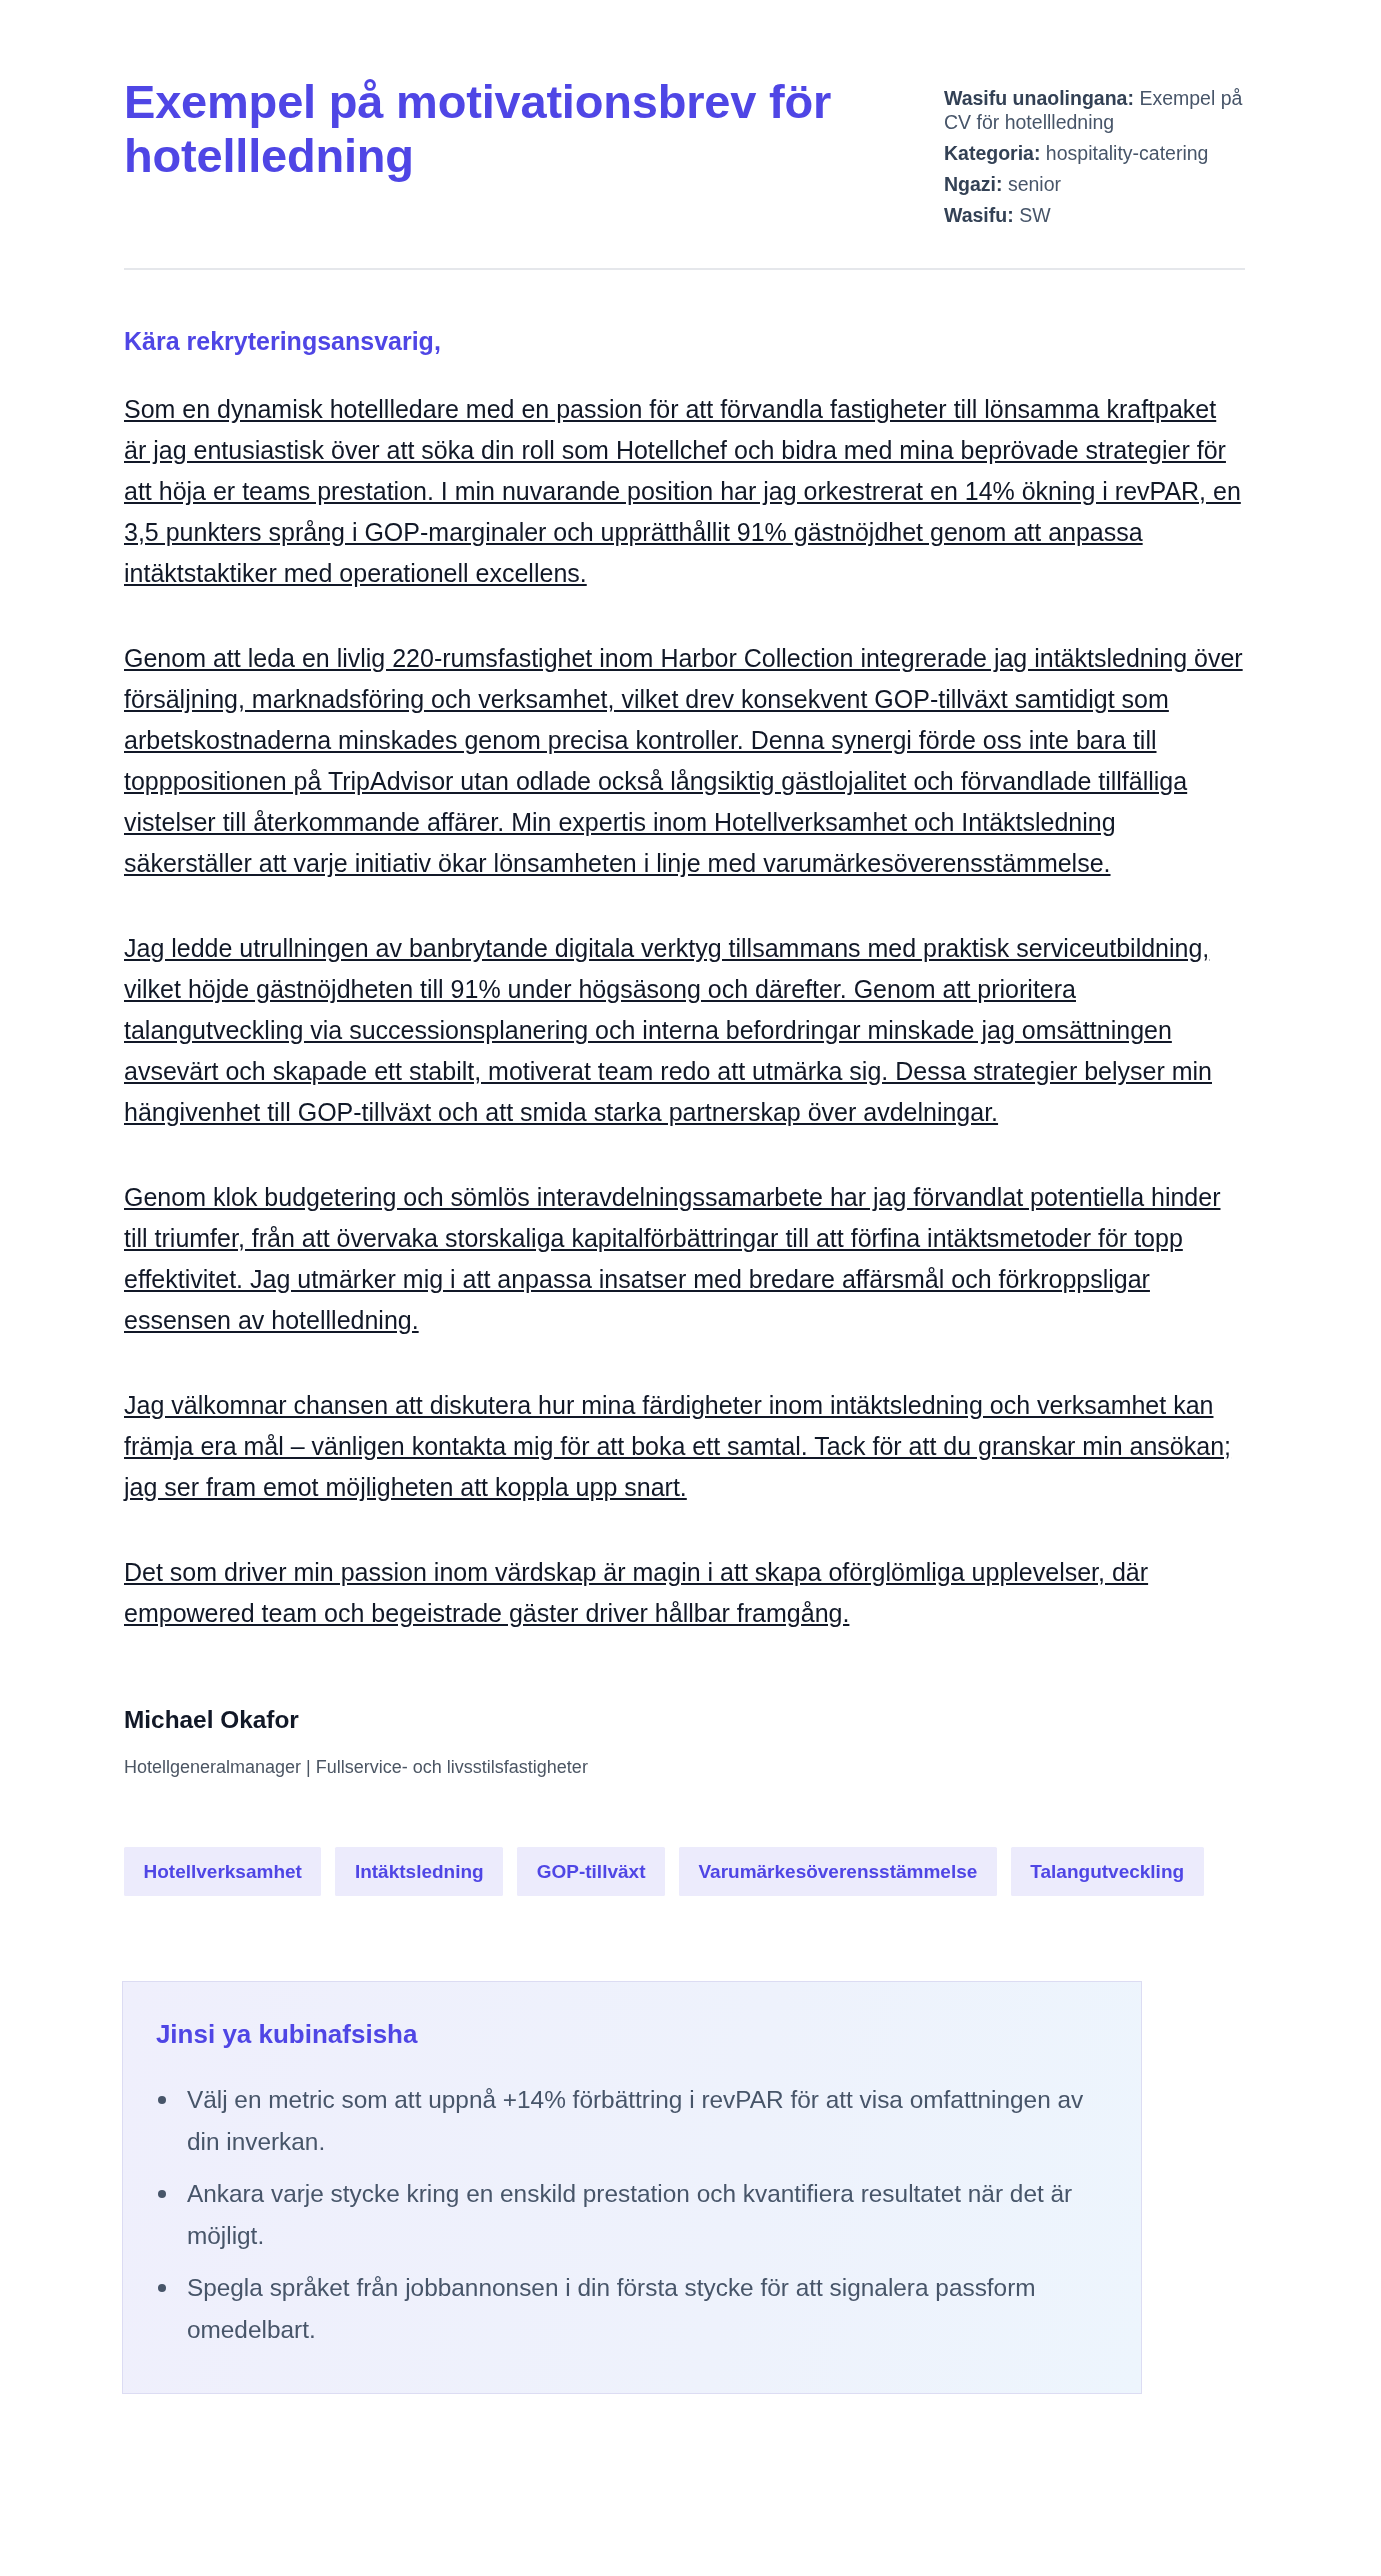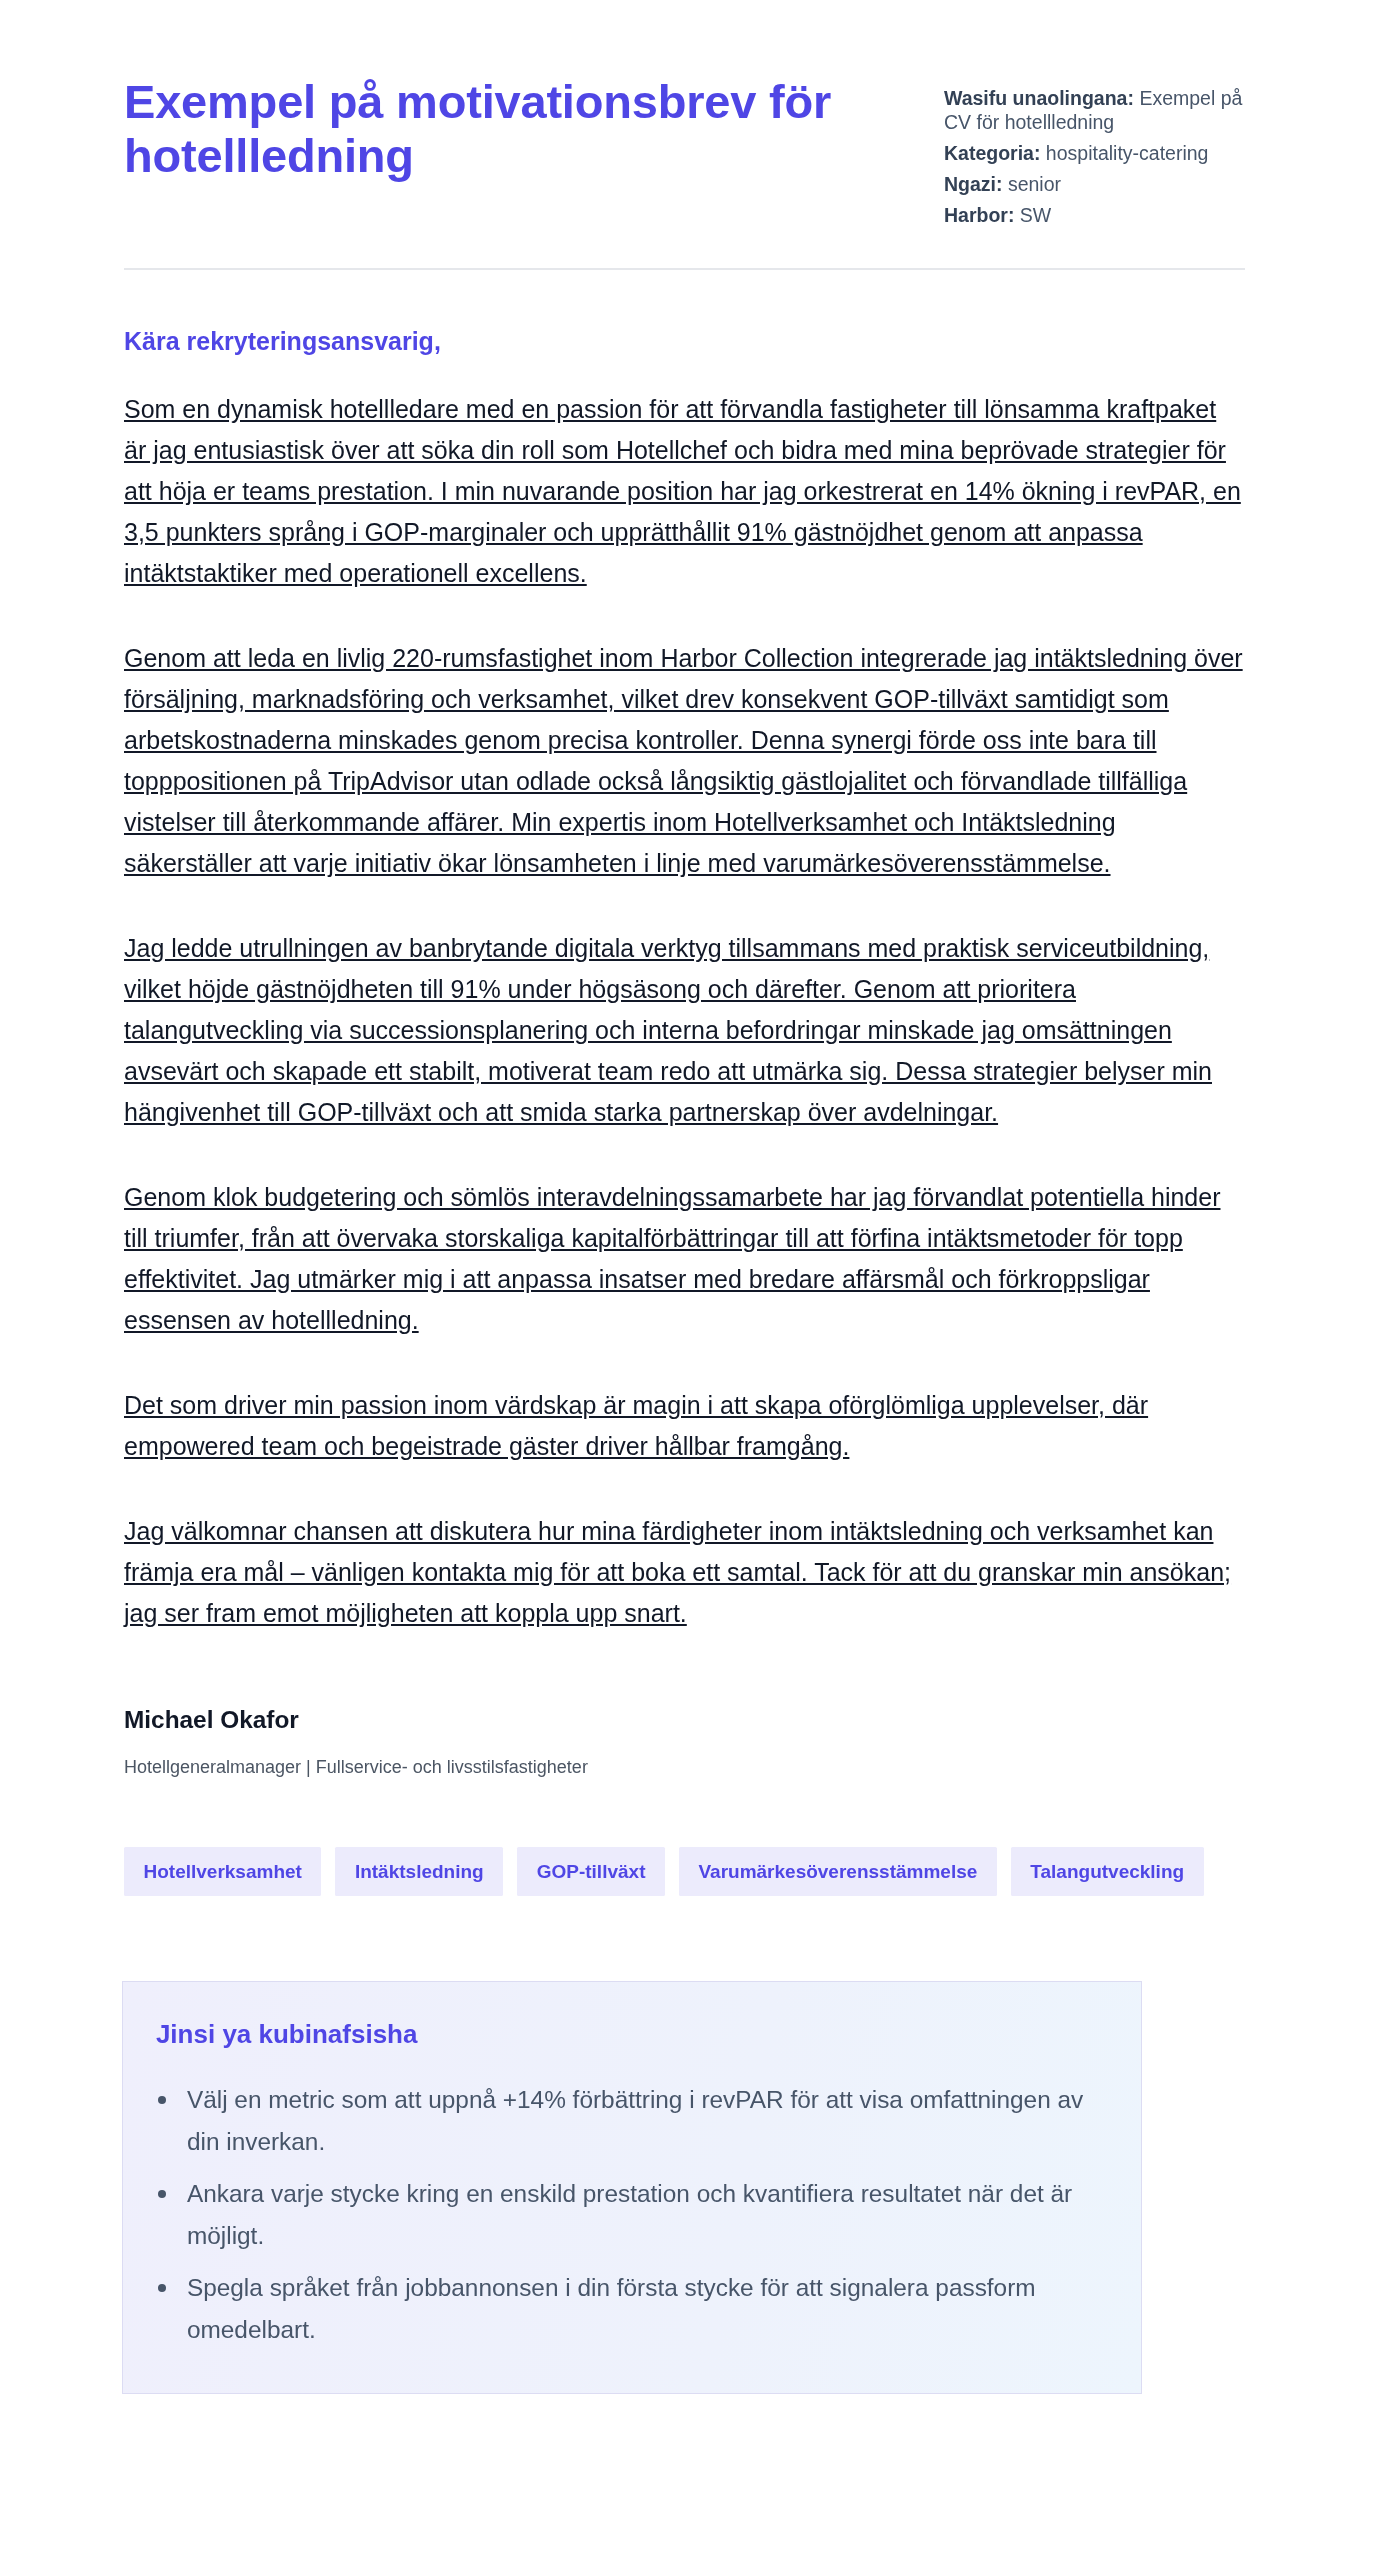--- a/index.html
+++ b/index.html
@@ -42,37 +42,37 @@
       </div>
       <div class="meta-row">
         <span class="meta-key">Kategoria:</span>
         <span class="meta-value">hospitality-catering</span>
       </div>
       <div class="meta-row">
         <span class="meta-key">Ngazi:</span>
         <span class="meta-value">senior</span>
       </div>
       <div class="meta-row">
-        <span class="meta-key">Harbor:</span>
+        <span class="meta-key">Wasifu:</span>
         <span class="meta-value">SW</span>
       </div>
     </div>
   </div>
 
   <div class="divider"></div>
 
   <p class="greeting">Kära rekryteringsansvarig,</p>
 
   <div class="body-text">
     <p class="para">Som en dynamisk hotellledare med en passion för att förvandla fastigheter till lönsamma kraftpaket är jag entusiastisk över att söka din roll som Hotellchef och bidra med mina beprövade strategier för att höja er teams prestation. I min nuvarande position har jag orkestrerat en 14% ökning i revPAR, en 3,5 punkters språng i GOP-marginaler och upprätthållit 91% gästnöjdhet genom att anpassa intäktstaktiker med operationell excellens.</p>
     <p class="para">Genom att leda en livlig 220-rumsfastighet inom Harbor Collection integrerade jag intäktsledning över försäljning, marknadsföring och verksamhet, vilket drev konsekvent GOP-tillväxt samtidigt som arbetskostnaderna minskades genom precisa kontroller. Denna synergi förde oss inte bara till topppositionen på TripAdvisor utan odlade också långsiktig gästlojalitet och förvandlade tillfälliga vistelser till återkommande affärer. Min expertis inom Hotellverksamhet och Intäktsledning säkerställer att varje initiativ ökar lönsamheten i linje med varumärkesöverensstämmelse.</p>
     <p class="para">Jag ledde utrullningen av banbrytande digitala verktyg tillsammans med praktisk serviceutbildning, vilket höjde gästnöjdheten till 91% under högsäsong och därefter. Genom att prioritera talangutveckling via successionsplanering och interna befordringar minskade jag omsättningen avsevärt och skapade ett stabilt, motiverat team redo att utmärka sig. Dessa strategier belyser min hängivenhet till GOP-tillväxt och att smida starka partnerskap över avdelningar.</p>
     <p class="para">Genom klok budgetering och sömlös interavdelningssamarbete har jag förvandlat potentiella hinder till triumfer, från att övervaka storskaliga kapitalförbättringar till att förfina intäktsmetoder för topp effektivitet. Jag utmärker mig i att anpassa insatser med bredare affärsmål och förkroppsligar essensen av hotellledning.</p>
+    <p class="para">Jag välkomnar chansen att diskutera hur mina färdigheter inom intäktsledning och verksamhet kan främja era mål – vänligen kontakta mig för att boka ett samtal. Tack för att du granskar min ansökan; jag ser fram emot möjligheten att koppla upp snart.</p>
     <p class="para">Det som driver min passion inom värdskap är magin i att skapa oförglömliga upplevelser, där empowered team och begeistrade gäster driver hållbar framgång.</p>
-    <p class="para">Jag välkomnar chansen att diskutera hur mina färdigheter inom intäktsledning och verksamhet kan främja era mål – vänligen kontakta mig för att boka ett samtal. Tack för att du granskar min ansökan; jag ser fram emot möjligheten att koppla upp snart.</p>
   </div>
 
   <div class="signature">
     <div class="sig-name">Michael Okafor</div>
     <div class="sig-title">Hotellgeneralmanager | Fullservice- och livsstilsfastigheter</div>
   </div>
 
   <div class="tags">
     <span class="tag">Hotellverksamhet</span>
     <span class="tag">Intäktsledning</span>

